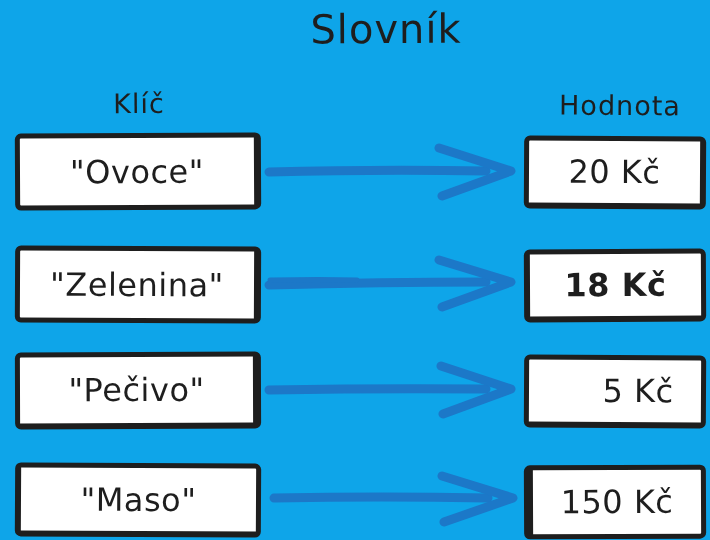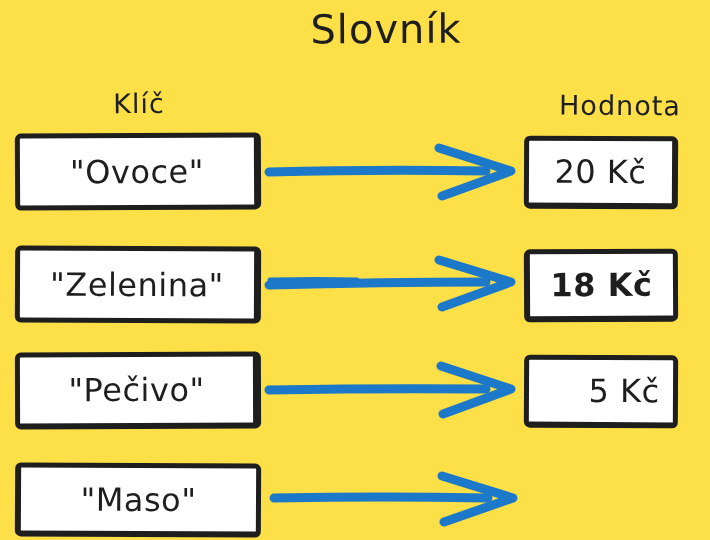--- a/index.html
+++ b/index.html
@@ -56,21 +56,21 @@
     border-radius: 6px;
     display: flex;
     align-items: center;
     justify-content: center;
     font-size: 32px;
     font-weight: 500;
     letter-spacing: 0.5px;
     white-space: nowrap;
   }
   .key-box   { left: 15px;  top: 0;   width: 246px; height: 77px; }
-  .value-box { left: 524px; top: 3px; width: 154px; height: 73px; }
+  .value-box { left: 524px; top: 3px; width: 182px; height: 73px; }
 
   
   .row-1 .key-box   { transform: rotate(-0.3deg); border-width: 5px 7px 5px 5px; }
   .row-1 .value-box { transform: rotate(0.3deg);  border-width: 5px 6px 6px 5px; }
   .row-2 .key-box   { transform: rotate(0.25deg); border-width: 5px 7px 5px 5px; }
   .row-2 .value-box { transform: rotate(-0.3deg); border-width: 5px 5px 6px 6px; font-weight: bold; }
   .row-3 .key-box   { transform: rotate(-0.2deg); border-width: 5px 8px 6px 5px; }
   .row-3 .value-box { transform: rotate(0.3deg);  border-width: 5px 5px 6px 5px; padding-left: 46px; }
   .row-4 .key-box   { transform: rotate(0.3deg);  border-width: 5px 5px 6px 6px; height: 74px; }
   .row-4 .value-box { transform: rotate(-0.25deg); border-width: 5px 5px 5px 9px; top: 2px; height: 74px; }
@@ -86,21 +86,21 @@
   .row-4 .arrow { top: 4px; }
   .arrow path {
     fill: none;
     stroke-linecap: round;
     stroke-linejoin: round;
   }
 </style>
 </head>
 <body>
 
-<div class="canvas" style="background: #fde047;">
+<div class="canvas" style="background: #0ea5e9;">
 
   <div class="title">Slovník</div>
 
   <div class="col-header key-header">Klíč</div>
   <div class="col-header value-header">Hodnota</div>
 
   <div class="row row-1">
     <div class="box key-box" style="border-color: rgb(30, 30, 30);">
       <span>"Ovoce"</span>
     </div>
@@ -141,15 +141,18 @@
   </div>
 
   <div class="row row-4">
     <div class="box key-box" style="border-color: rgb(30, 30, 30);">
       <span>"Maso"</span>
     </div>
     <svg class="arrow" viewBox="0 0 258 64">
       <path class="arrow-stroke" d="M12 31 Q 120 29 226 31" stroke-width="9" stroke="#1c78c8"></path>
       <path class="arrow-stroke" d="M180 9 L 251 31 L 182 55" stroke-width="9" stroke="#1c78c8"></path>
     </svg>
+    <div class="box value-box" style="border-color: rgb(30, 30, 30);">
+      <span>150 Kč</span>
+    </div>
   </div>
 
 </div>
 
 </body></html>

